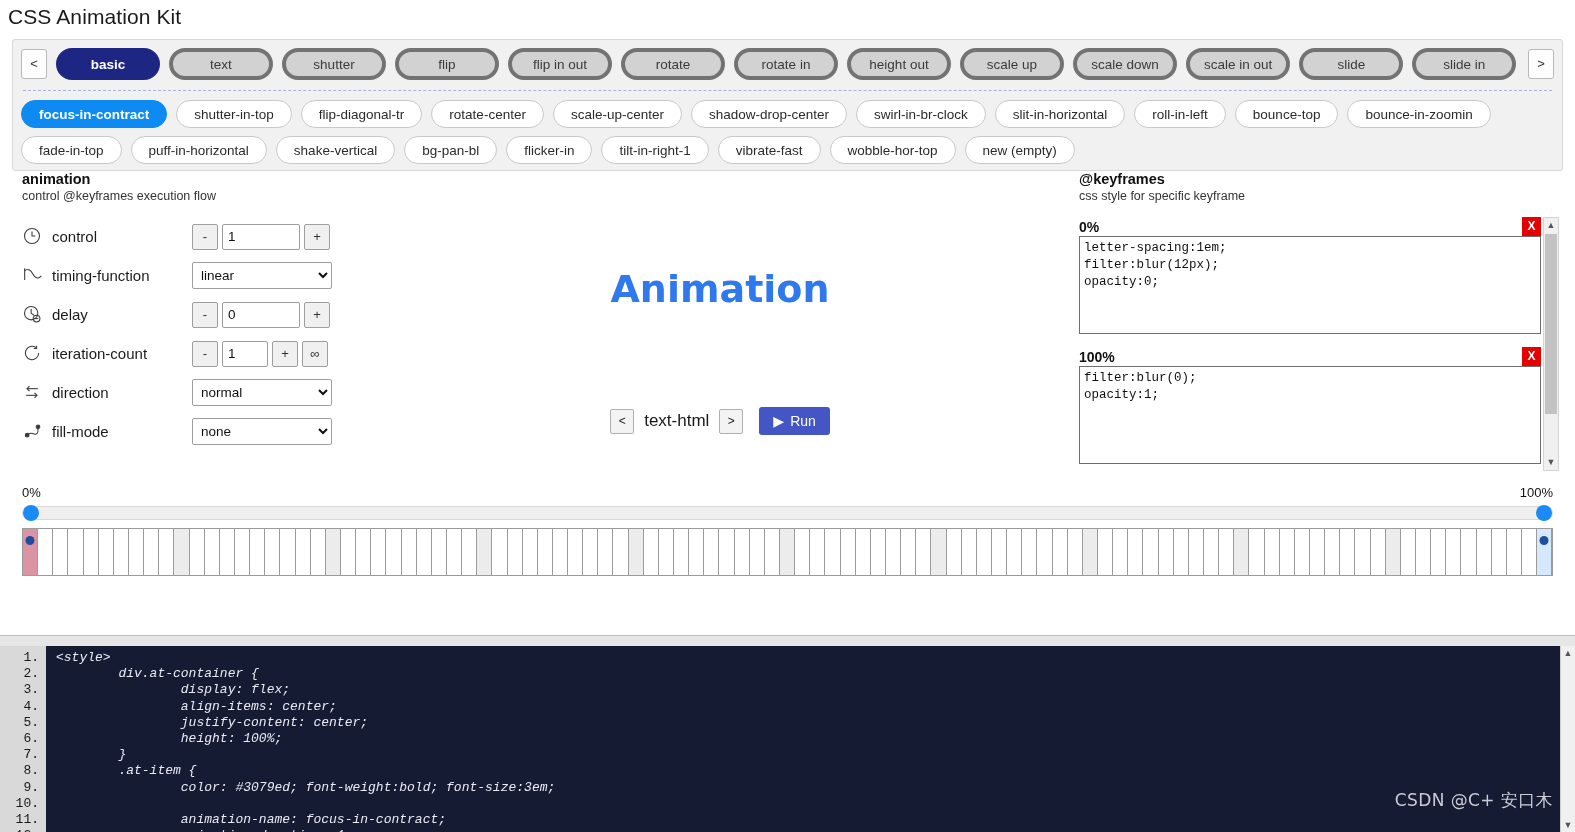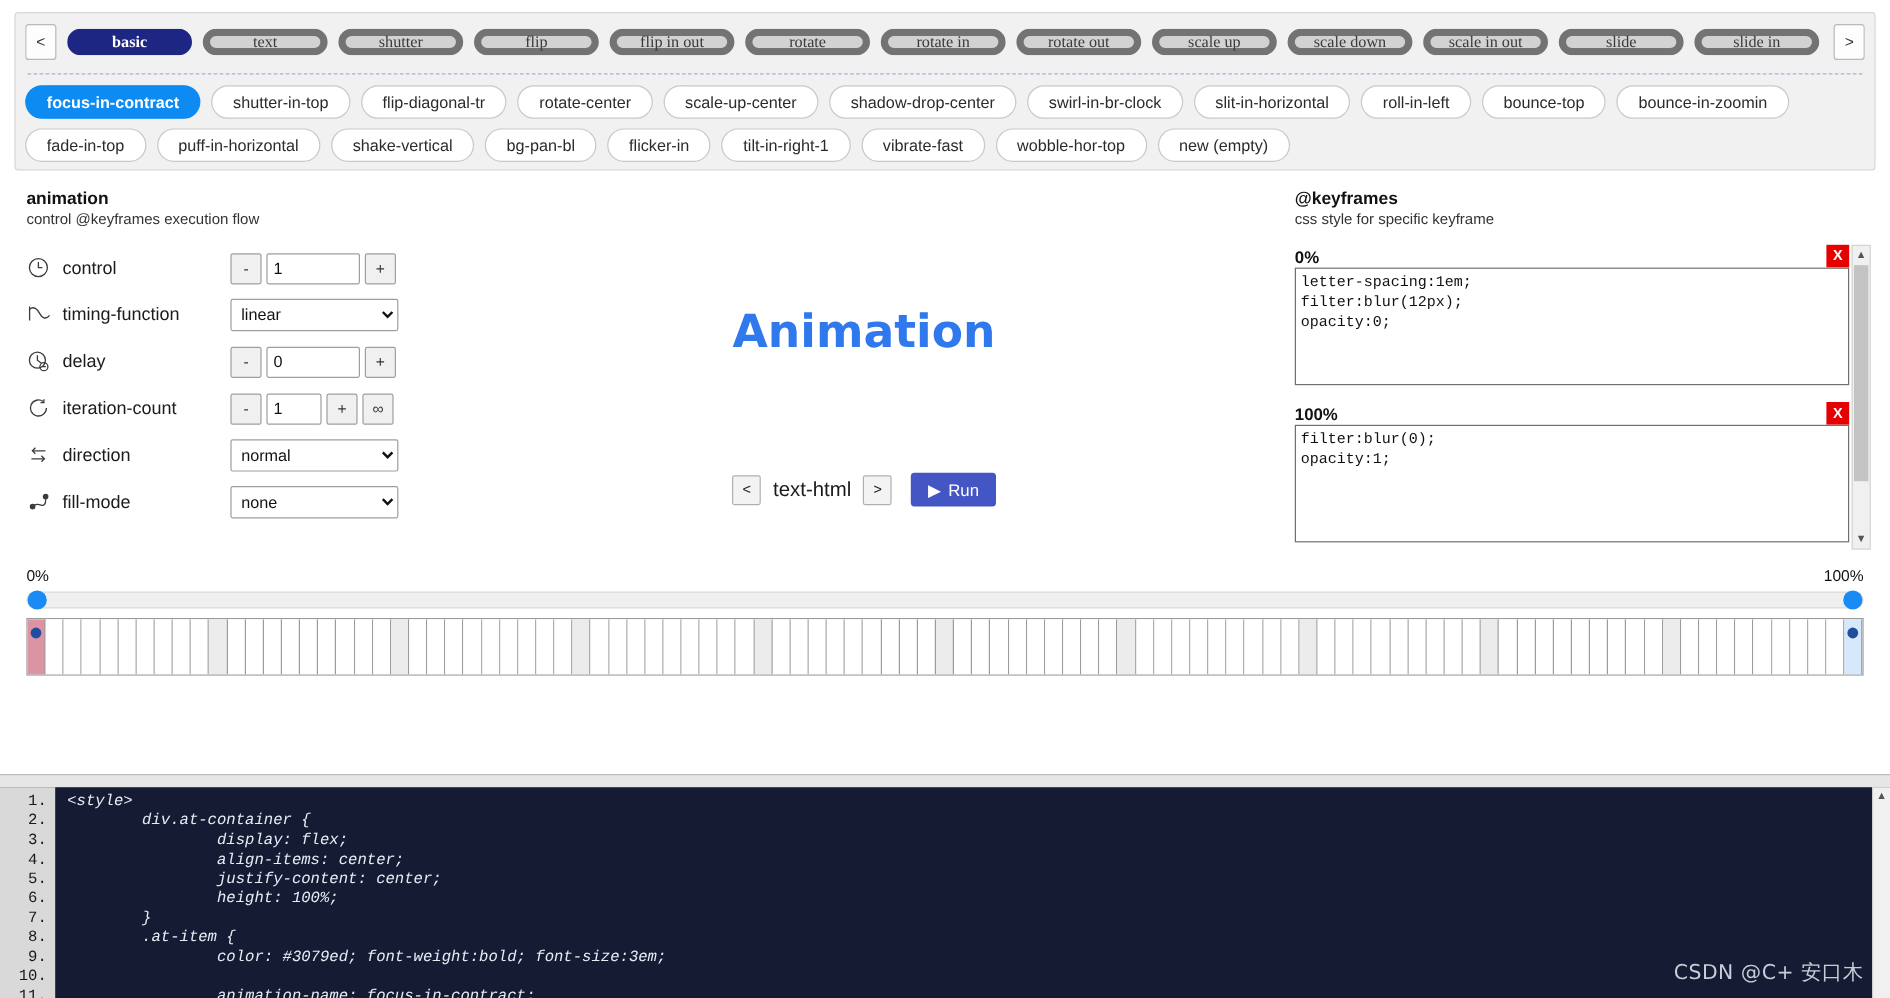--- a/index.html
+++ b/index.html
@@ -30,29 +30,29 @@
   .navbtn {
     flex: 0 0 auto;
     width: 26px; height: 30px;
     border: 1px solid #b9b9b9; background: #fdfdfd;
     border-radius: 3px; color: #333;
     font-size: 13px; line-height: 28px; text-align: center;
     cursor: pointer;
   }
   .chip-tab {
     flex: 0 0 auto;
-    height: 22px; min-width: 104px;
+    height: 32px; min-width: 104px;
     padding: 0 14px;
     border-radius: 16px;
-    border: 6px solid #737373;
+    border: 4px solid #737373;
     background: #d2d2d2;
     color: #3a3a3a;
     font-size: 13.5px;
     display: flex; align-items: center; justify-content: center;
-    white-space: nowrap; cursor: pointer; font-family: Liberation Serif, serif;
+    white-space: nowrap; cursor: pointer;
   }
   .chip-tab.active {
     background: #1e2684; border-color: #1e2684; color: #ffffff; font-weight: bold;
   }
   .tab-clip { flex: 1 1 auto; display: flex; gap: 9px; overflow: hidden; }
   .tabstrip-divider {
     border-top: 1px dashed #a9b0d8;
     margin: 10px 2px 9px 2px;
   }
 
@@ -62,21 +62,21 @@
     height: 28px; padding: 0 17px;
     border-radius: 15px; border: 1px solid #c9c9c9;
     background: #ffffff; color: #2b2b2b;
     font-size: 13.5px;
     display: flex; align-items: center; justify-content: center;
     white-space: nowrap; cursor: pointer;
   }
   .chip-preset.active { background: #0d8bf2; border-color: #0d8bf2; color: #fff; font-weight: bold; }
 
   
-  .work { position: relative; margin-top: 16px; height: 310px; padding-left: 32px; }
+  .work { position: relative; height: 310px; padding-left: 32px; }
   .panel-title { font-size: 14.5px; font-weight: bold; color: #111; }
   .panel-sub { font-size: 12.5px; color: #333; margin-top: 2px; }
 
   .ctrl-panel { position: absolute; left: 22px; top: 0; width: 330px; }
   .ctrl-rows { margin-top: 14px; }
   .ctrl-row { display: flex; align-items: center; height: 39px; }
   .ctrl-icon { width: 26px; height: 22px; flex: 0 0 26px; color: #3c3c3c; }
   .ctrl-label { font-size: 15px; color: #1b1b1b; margin-left: 4px; }
   .ctrl-field { position: absolute; left: 170px; display: flex; gap: 4px; }
   .spin-btn {
@@ -196,33 +196,34 @@
     position: absolute; right: 22px; bottom: 20px;
     color: #c9ccd6; font-size: 17px; letter-spacing: .4px;
     font-family: "DejaVu Sans", sans-serif;
   }
 </style>
 </head>
 <body>
 
 <div id="app">
 
+  <div class="app-title">CSS Animation Kit</div>
 
   <div class="tabstrip">
     <div class="tabrow">
       <div class="navbtn">&lt;</div>
       <div class="tab-clip" id="tabclip">
           <div class="chip-tab active">basic</div>
           <div class="chip-tab">text</div>
           <div class="chip-tab">shutter</div>
           <div class="chip-tab">flip</div>
           <div class="chip-tab">flip in out</div>
           <div class="chip-tab">rotate</div>
           <div class="chip-tab">rotate in</div>
-          <div class="chip-tab">rotate out</div>
+          <div class="chip-tab">height out</div>
           <div class="chip-tab">scale up</div>
           <div class="chip-tab">scale down</div>
           <div class="chip-tab">scale in out</div>
           <div class="chip-tab">slide</div>
           <div class="chip-tab">slide in</div>
         </div>
       <div class="navbtn">&gt;</div>
     </div>
     <div class="tabstrip-divider"></div>
     <div class="presets" id="presetlist">

